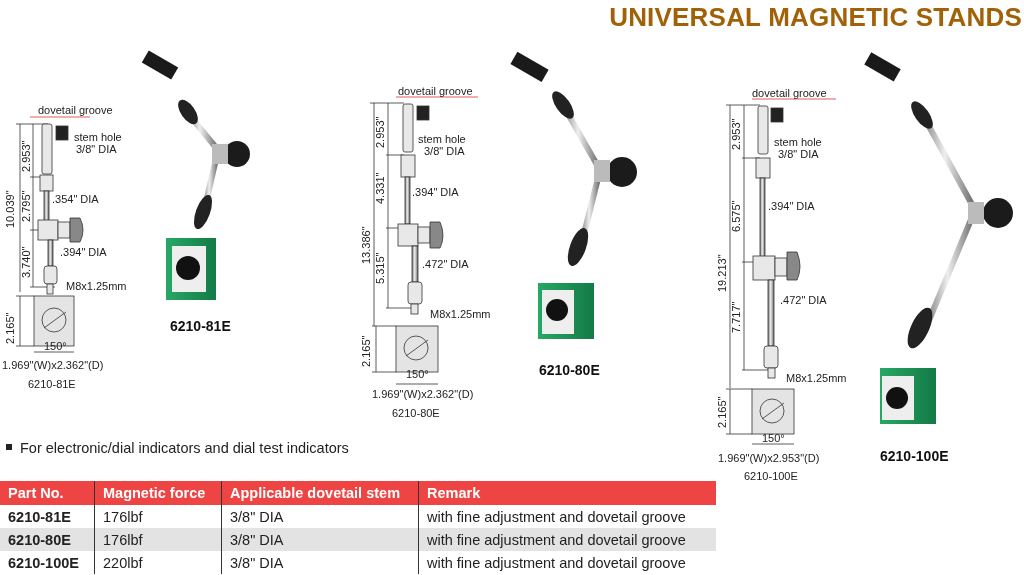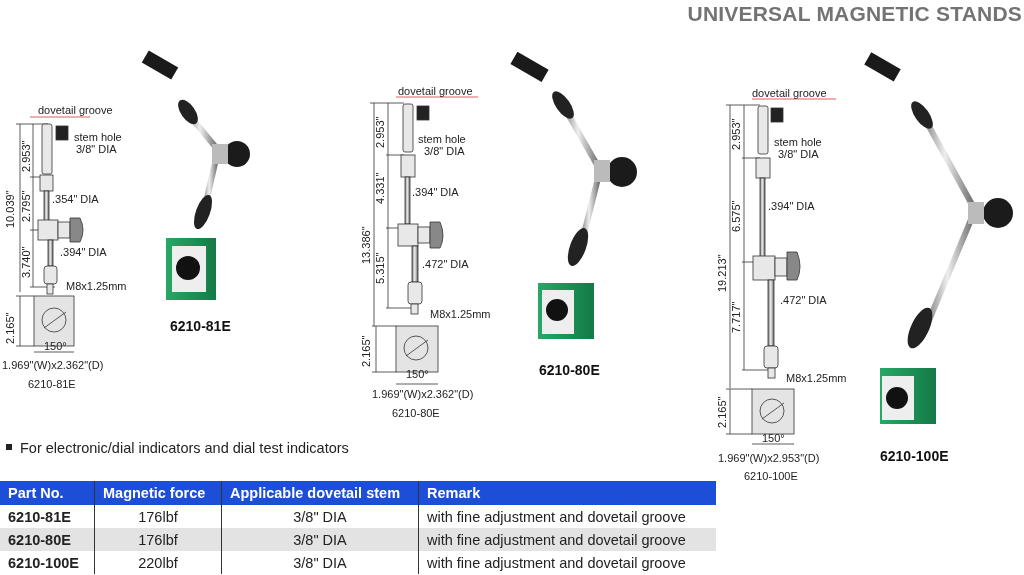--- a/index.html
+++ b/index.html
@@ -1,28 +1,28 @@
 <!DOCTYPE html>
 <html><head>
 <meta charset="utf-8">
 <style>
   html,body{margin:0;padding:0;background:#fff;}
   body{width:1024px;height:575px;position:relative;overflow:hidden;font-family:"Liberation Sans",sans-serif;color:#222;}
-  .title{position:absolute;right:2px;top:2px;font-size:21px;font-weight:bold;color:#737373;letter-spacing:0.2px;}
+  .title{position:absolute;right:2px;top:2px;font-size:26px;font-weight:bold;color:#a16207;letter-spacing:0.2px;}
   .dim{position:absolute;font-size:11px;color:#222;white-space:nowrap;}
   .vdim{position:absolute;font-size:11px;color:#222;white-space:nowrap;transform:rotate(-90deg);transform-origin:left top;}
   .model-cap{position:absolute;font-size:11px;color:#222;}
   .photo-cap{position:absolute;font-size:14px;font-weight:bold;color:#111;}
   .bullet{position:absolute;left:6px;top:440px;font-size:14.5px;color:#222;}
   .bullet .sq{display:inline-block;width:6px;height:6px;background:#222;margin-right:8px;vertical-align:middle;position:relative;top:-2px;}
   table.spec{position:absolute;left:0;top:481px;border-collapse:collapse;width:716px;font-size:14.5px;}
-  table.spec th{background:#1d4ed8;color:#fff;font-weight:bold;text-align:left;padding:2px 8px;height:20px;}
+  table.spec th{background:#ef4444;color:#fff;font-weight:bold;text-align:left;padding:2px 8px;height:20px;}
   table.spec td{padding:1px 8px;height:21px;}
   table.spec tr.alt td{background:#e3e3e3;}
-  table.spec td.c{text-align:center;}
+  table.spec td.c{}
   table.spec td.pn{font-weight:bold;}
   table.spec th+th, table.spec td+td{border-left:1px solid #333;}
   svg{position:absolute;left:0;top:0;}
 </style>
 </head>
 <body>
 
 <div class="title">UNIVERSAL MAGNETIC STANDS</div>
 
 <svg width="1024" height="470">

